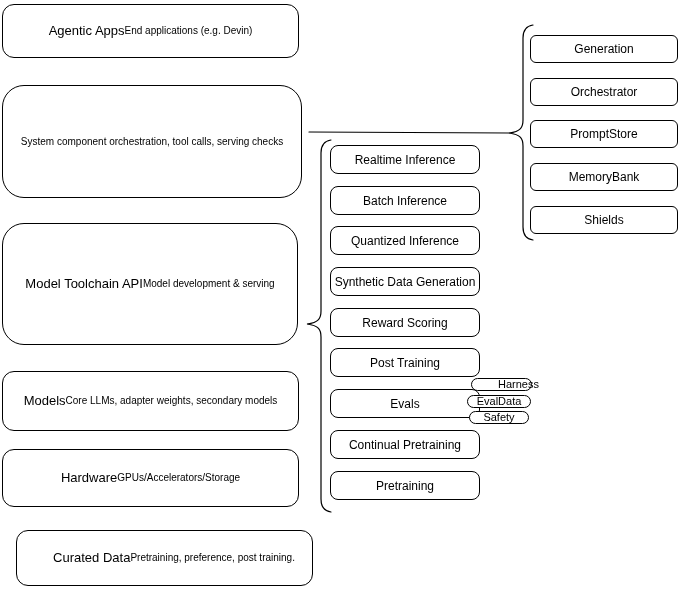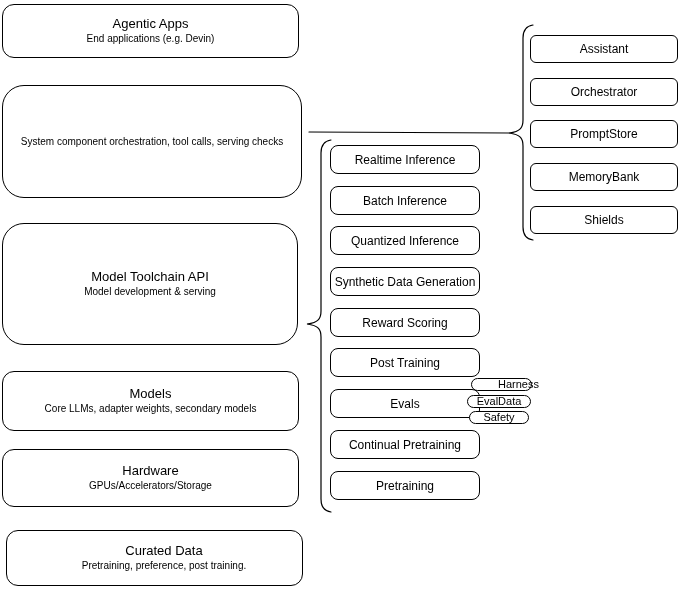--- a/index.html
+++ b/index.html
@@ -22,21 +22,21 @@
     top: 0;
     width: 682px;
     height: 591px;
   }
   .node {
     position: absolute;
     box-sizing: border-box;
     background: #ffffff;
     border: 1px solid #000000;
     display: flex;
-    flex-direction: column;
+    flex-direction: row;
     align-items: center;
     justify-content: center;
     text-align: center;
   }
   .lbox { border-radius: 12px; }
   .lbox.big { border-radius: 22px; }
   .lbox .title {
     font-size: 13px;
     line-height: 16px;
     white-space: nowrap;
@@ -103,21 +103,21 @@
   <div class="node lbox" style="left:2px; top:371px; width:297px; height:60px;">
     <div class="title">Models</div>
     <div class="subtitle">Core LLMs, adapter weights, secondary models</div>
   </div>
 
   <div class="node lbox" style="left:2px; top:449px; width:297px; height:58px;">
     <div class="title">Hardware</div>
     <div class="subtitle">GPUs/Accelerators/Storage</div>
   </div>
 
-  <div class="node lbox" style="left:6px; top:530px; width:297px; height:56px;padding-left:19px;">
+  <div class="node lbox" style="left:16px; top:530px; width:297px; height:56px;padding-left:19px;">
     <div class="title">Curated Data</div>
     <div class="subtitle">Pretraining, preference, post training.</div>
   </div>
 
   <div class="node mbox" style="top:145px;">
     <span class="label">Realtime Inference</span>
   </div>
   <div class="node mbox" style="top:186px;">
     <span class="label">Batch Inference</span>
   </div>
@@ -147,21 +147,21 @@
     <span class="label">Harness</span>
   </div>
   <div class="pill" style="left:467px; top:395px; width:64px; height:13px;">
     <span class="label">EvalData</span>
   </div>
   <div class="pill" style="left:469px; top:411px; width:60px; height:13px;">
     <span class="label">Safety</span>
   </div>
 
   <div class="node rbox" style="top:35px;">
-    <span class="label">Assistant</span>
+    <span class="label">Generation</span>
   </div>
   <div class="node rbox" style="top:78px;">
     <span class="label">Orchestrator</span>
   </div>
   <div class="node rbox" style="top:120px;">
     <span class="label">PromptStore</span>
   </div>
   <div class="node rbox" style="top:163px;justify-content:center;">
     <span class="label">MemoryBank</span>
   </div>

